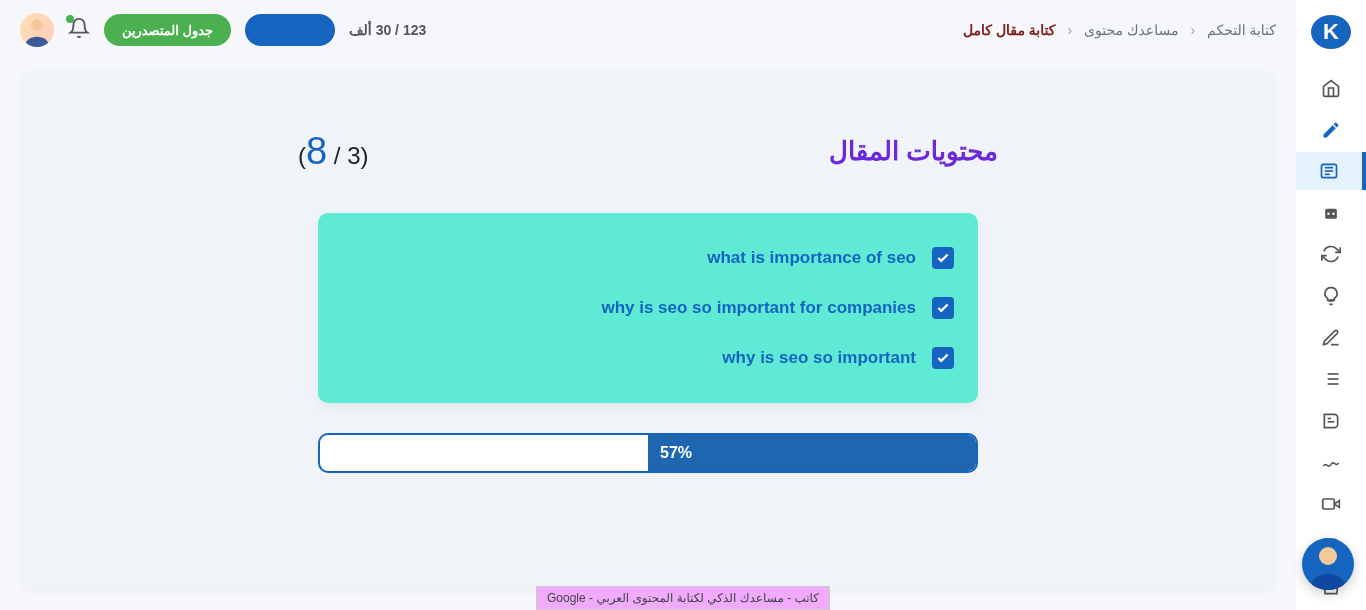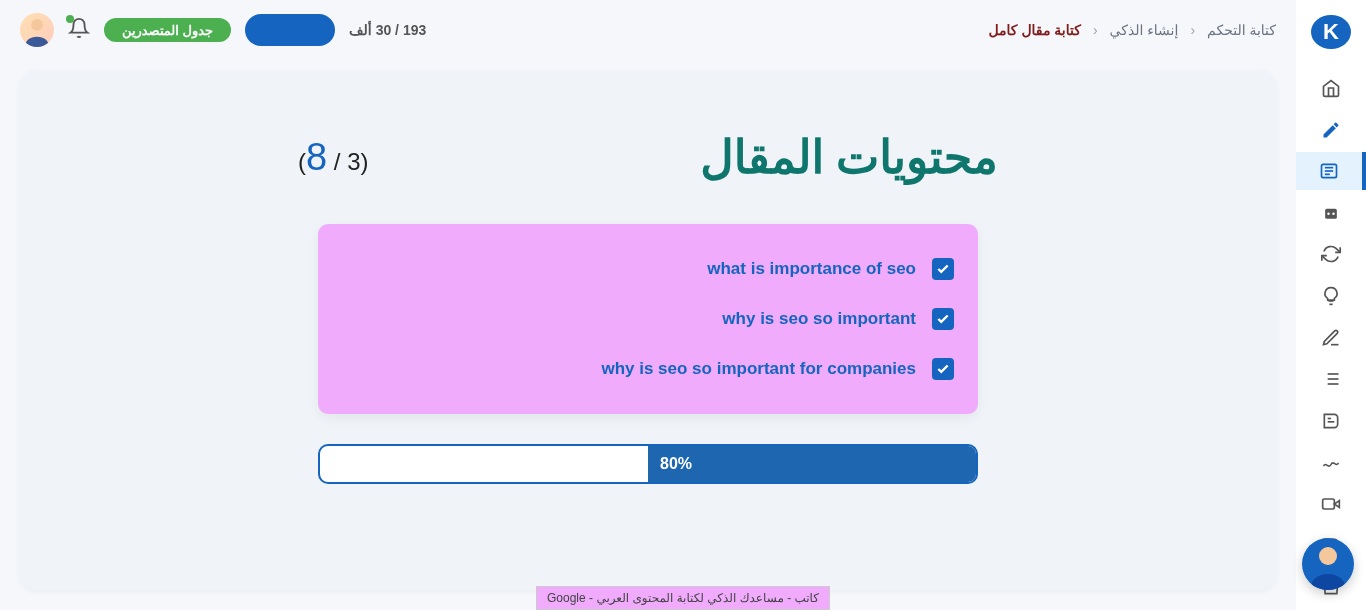--- a/index.html
+++ b/index.html
@@ -11,35 +11,35 @@
 .right-sidebar .nav-item.active { background: #e3f2fd; color: #1565c0; border-right: 4px solid #1565c0; border-radius: 0; width: 70px; }
 .right-sidebar .nav-item svg { width: 20px; height: 20px; }
 
 .topbar { position: fixed; top: 0; right: 70px; left: 0; height: 60px; display: flex; align-items: center; justify-content: space-between; padding: 0 20px; z-index: 5; }
 .topbar .breadcrumbs { display: flex; align-items: center; gap: 12px; color: #6b7280; font-size: 14px; }
 .topbar .breadcrumbs .sep { color: #9ca3af; }
 .topbar .breadcrumbs .current { color: #7f1d1d; font-weight: 700; }
 .topbar .left-controls { display: flex; align-items: center; gap: 14px; }
 .topbar .counter-pill { background: #1565c0; color: #fff; height: 32px; border-radius: 16px; padding: 0 18px; display: flex; align-items: center; font-weight: 700; font-size: 13px; }
 .topbar .counter-text { color: #555; font-weight: 700; font-size: 14px; }
-.topbar .leaderboard-btn { background: #4caf50; color: #fff; height: 24px; border-radius: 16px; padding: 0 18px; display: flex; align-items: center; font-weight: 700; font-size: 13px; border: none; cursor: pointer; }
+.topbar .leaderboard-btn { background: #4caf50; color: #fff; height: 32px; border-radius: 16px; padding: 0 18px; display: flex; align-items: center; font-weight: 700; font-size: 13px; border: none; cursor: pointer; }
 .topbar .bell { position: relative; color: #555; cursor: pointer; }
 .topbar .bell .dot { position: absolute; top: -2px; left: -2px; width: 8px; height: 8px; background: #4caf50; border-radius: 50%; }
 .topbar .avatar { width: 34px; height: 34px; border-radius: 50%; background: linear-gradient(135deg,#ffe0b2,#ffccbc); display: flex; align-items: center; justify-content: center; overflow: hidden; }
 .topbar .avatar svg { width: 34px; height: 34px; }
 
 .main-area { position: absolute; top: 60px; right: 70px; left: 0; bottom: 0; padding: 10px 20px 20px 20px; }
 .main-card { background: #f0f4f8; border-radius: 16px; width: 100%; height: 100%; padding: 60px 40px 40px 40px; position: relative; box-shadow: 0 2px 6px rgba(0,0,0,0.04); }
 
 .header-row { display: flex; align-items: center; justify-content: space-between; max-width: 700px; margin: 0 auto 40px auto; }
-.header-row h1 { font-size: 46px; font-weight: 900; color: #0f766e; font-family: Liberation Serif, serif; }
+.header-row h1 { font-size: 26px; font-weight: 900; color: #6d28d9; }
 .step-counter { font-size: 24px; font-weight: 400; color: #222; direction: ltr; }
 .step-counter .big { font-size: 38px; color: #1565c0; }
 
-.content-list { background: #f0abfc; border-radius: 10px; max-width: 660px; margin: 0 auto 30px auto; padding: 20px 24px; box-shadow: 0 4px 12px rgba(0,0,0,0.06); }
+.content-list { background: #5eead4; border-radius: 10px; max-width: 660px; margin: 0 auto 30px auto; padding: 20px 24px; box-shadow: 0 4px 12px rgba(0,0,0,0.06); }
 .content-item { display: flex; align-items: center; justify-content: flex-start; gap: 16px; padding: 14px 0; color: #1565c0; font-weight: 700; font-size: 17px; }
 .content-item .checkbox { width: 22px; height: 22px; background: #1565c0; border-radius: 4px; display: flex; align-items: center; justify-content: center; color: #fff; flex-shrink: 0; }
 .content-item .label { direction: ltr; text-align: right; }
 
 .progress-wrap { max-width: 660px; margin: 0 auto; }
 .progress-bar { height: 40px; border: 2px solid #1565c0; border-radius: 10px; overflow: hidden; position: relative; background: #fff; }
 .progress-fill { position: absolute; right: 0; top: 0; height: 100%; background: #1e67b0; display: flex; align-items: center; justify-content: flex-end; color: #fff; font-weight: 700; padding-left: 12px; }
 
 .floating-avatar { position: fixed; bottom: 20px; right: 12px; width: 52px; height: 52px; border-radius: 50%; background: #1565c0; display: flex; align-items: center; justify-content: center; overflow: hidden; box-shadow: 0 4px 12px rgba(0,0,0,0.2); z-index: 20; }
 .floating-avatar svg { width: 52px; height: 52px; }
@@ -138,26 +138,26 @@
         <path d="M6 2l1 5h10l1-5"></path>
         <path d="M4 7h16l-1 13H5z"></path>
       </svg>
   </div>
 </nav>
 
 <header class="topbar">
   <div class="breadcrumbs">
     <span>كتابة التحكم</span>
     <span class="sep">‹</span>
-    <span>إنشاء الذكي</span>
+    <span>مساعدك محتوى</span>
     <span class="sep">‹</span>
     <span class="current">كتابة مقال كامل</span>
   </div>
   <div class="left-controls">
-    <span class="counter-text">193 / 30 ألف</span>
+    <span class="counter-text">123 / 30 ألف</span>
     <span class="counter-pill" style="width:90px;"></span>
     <button class="leaderboard-btn">جدول المتصدرين</button>
     <span class="bell">
       <svg width="22" height="22" viewBox="0 0 24 24" fill="none" stroke="currentColor" stroke-width="2">
           <path d="M18 8a6 6 0 1 0-12 0c0 7-3 9-3 9h18s-3-2-3-9"></path>
           <path d="M13.73 21a2 2 0 0 1-3.46 0"></path>
         </svg>
       <span class="dot"></span>
     </span>
     <span class="avatar">
@@ -187,36 +187,36 @@
             </svg>
         </span>
         <span class="label">what is importance of seo</span>
       </div>
       <div class="content-item">
         <span class="checkbox">
           <svg width="14" height="14" viewBox="0 0 24 24" fill="none" stroke="currentColor" stroke-width="4">
               <polyline points="20 6 9 17 4 12"></polyline>
             </svg>
         </span>
-        <span class="label">why is seo so important</span>
+        <span class="label">why is seo so important for companies</span>
       </div>
       <div class="content-item">
         <span class="checkbox">
           <svg width="14" height="14" viewBox="0 0 24 24" fill="none" stroke="currentColor" stroke-width="4">
               <polyline points="20 6 9 17 4 12"></polyline>
             </svg>
         </span>
-        <span class="label">why is seo so important for companies</span>
+        <span class="label">why is seo so important</span>
       </div>
     </div>
 
     <div class="progress-wrap">
       <div class="progress-bar">
         <div class="progress-fill" style="width:50%;">
-          <span style="position:absolute; left:12px;">80%</span>
+          <span style="position:absolute; left:12px;">57%</span>
         </div>
       </div>
     </div>
 
   </div>
 </main>
 
 <div class="floating-avatar">
   <svg viewBox="0 0 52 52">
       <circle cx="26" cy="18" r="9" fill="#f4c89b"></circle>

